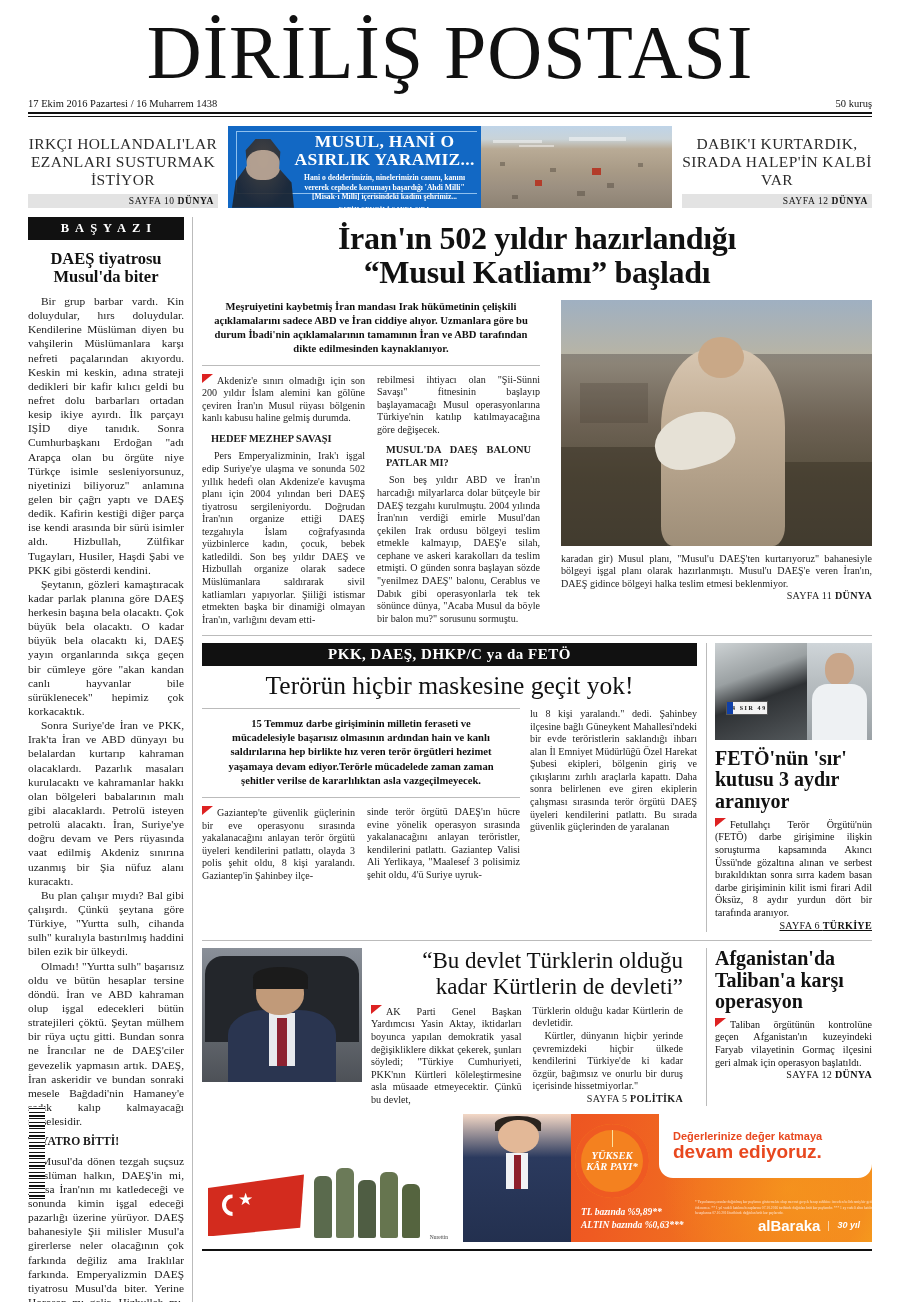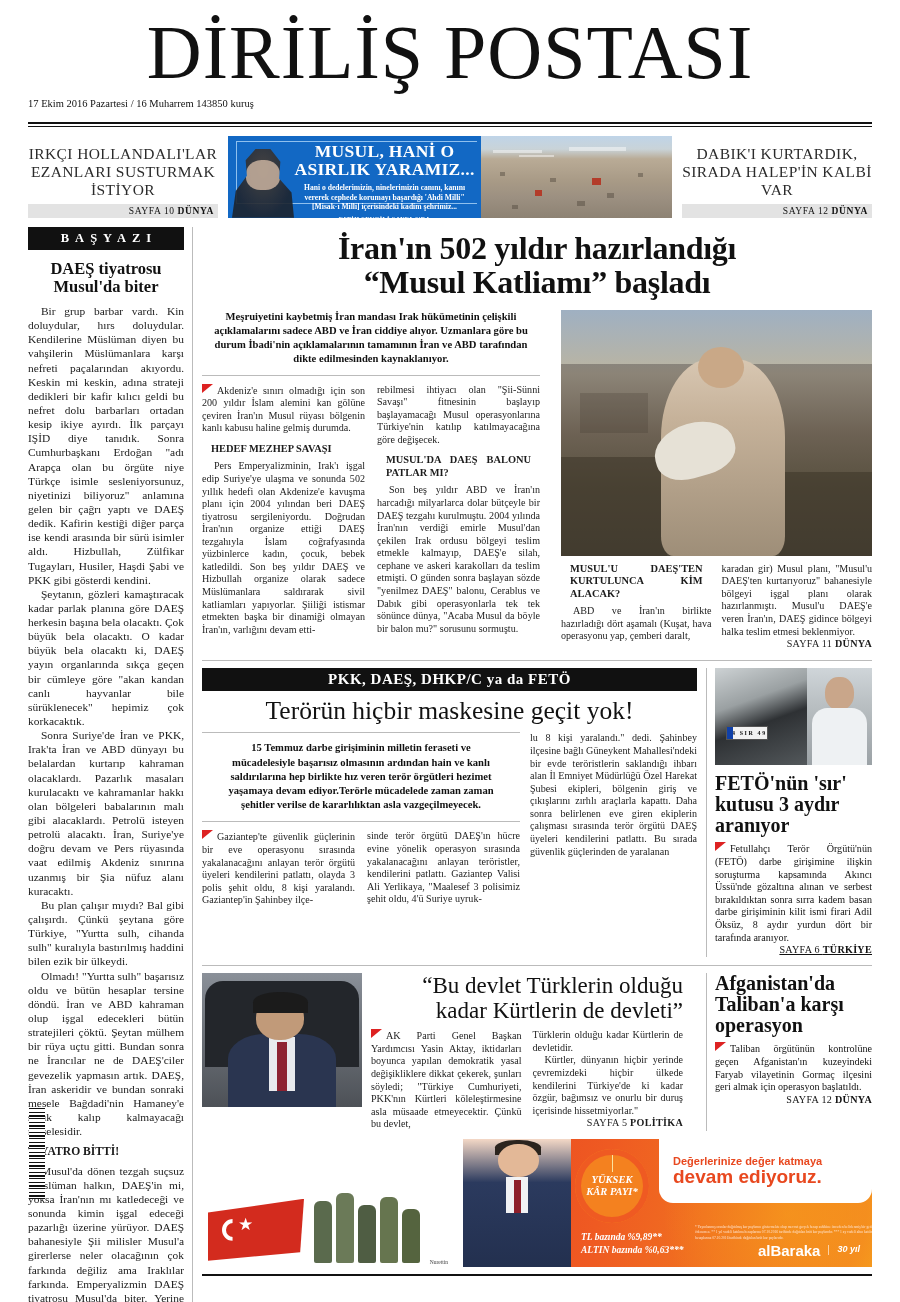--- a/index.html
+++ b/index.html
@@ -17,22 +17,22 @@
   .masthead-title {
     font-family: "Liberation Serif", serif;
     font-weight: normal;
     font-size: 76px;
     letter-spacing: 1px;
     text-align: center;
     line-height: 0.95;
     white-space: nowrap;
   }
   .masthead-meta {
-    display: flex; align-items: flex-end;
-    font-size: 10.5px; padding-top: 10px; padding-bottom: 13px;
+    display: flex; justify-content: space-between; align-items: flex-end;
+    font-size: 10.5px; padding-top: 10px; padding-bottom: 3px;
   }
   .rule-thick { border-bottom: 2px solid #111; }
   .rule-thin { border-bottom: 1px solid #111; margin-top: 1.5px; }
 
   
   .teaser-strip {
     display: flex; align-items: flex-end;
     margin-top: 9px; gap: 10px;
   }
   .teaser-side { width: 190px; text-align: center; }
@@ -348,24 +348,20 @@
               <div class="sky"></div>
               <div class="rub" style="left:0;bottom:0;width:34%;height:40%;"></div>
               <div class="rub" style="right:0;bottom:0;width:30%;height:34%;"></div>
               <div class="rub" style="left:6%;top:34%;width:22%;height:16%;opacity:.4;"></div>
               <div class="man"></div>
               <div class="head"></div>
               <div class="baby"></div>
             </div>
             <div style="display:flex;gap:10px;margin-top:7px;" class="artbody">
               <div style="flex:1;">
-                <div class="subhead" style="margin-top:0;">MUSUL'U DAEŞ'TEN KURTULUNCA KİM ALACAK?</div>
-                <p style="text-indent:12px;">ABD ve İran'ın birlikte hazırladığı dört aşamalı (Kuşat, hava operasyonu yap, çemberi daralt,</p>
-              </div>
-              <div style="flex:1;">
                 <p class="first">karadan gir) Musul planı, "Musul'u DAEŞ'ten kurtarıyoruz" bahanesiyle bölgeyi işgal planı olarak hazırlanmıştı. Musul'u DAEŞ'e veren İran'ın, DAEŞ gidince bölgeyi halka teslim etmesi beklenmiyor.</p>
                 <div style="text-align:right;" class="pagetag">
                   <span>SAYFA 11 </span><b>DÜNYA</b>
                 </div>
               </div>
             </div>
           </div>
         </div>
       </div>
 

